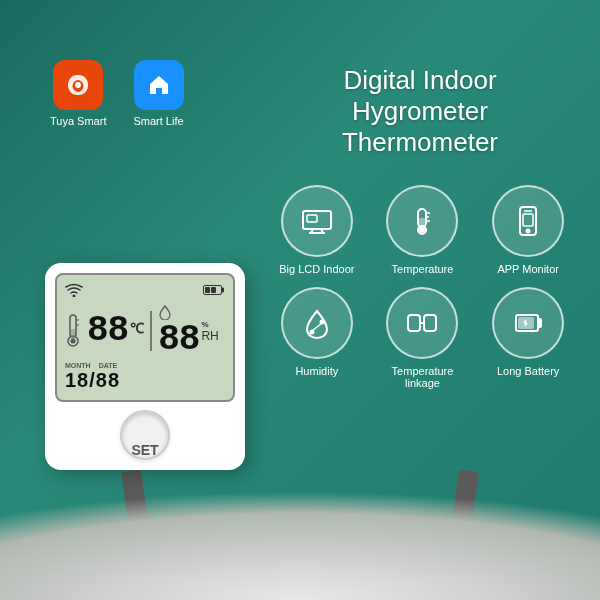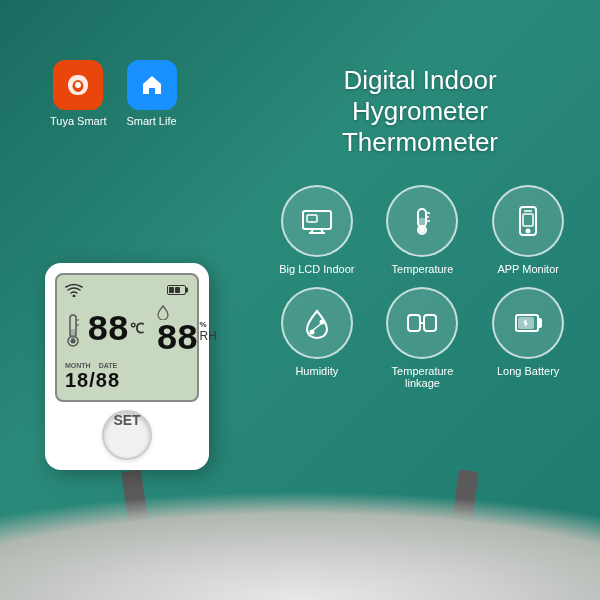--- a/index.html
+++ b/index.html
@@ -50,21 +50,21 @@
       transform: rotate(8deg);
       border-radius: 4px;
     }
 
     
     .app-icons {
       position: absolute;
       top: 60px;
       left: 50px;
       display: flex;
-      gap: 20px;
+      gap: 27px;
       align-items: flex-start;
     }
 
     .app-icon-container {
       display: flex;
       flex-direction: column;
       align-items: center;
       gap: 5px;
     }
 
@@ -146,21 +146,21 @@
       font-size: 11px;
       text-align: center;
       font-weight: 500;
     }
 
     
     .device {
       position: absolute;
       bottom: 130px;
       left: 45px;
-      width: 164px;
+      width: 200px;
     }
 
     .device-body {
       background: white;
       border-radius: 16px;
       padding: 10px;
       box-shadow: 4px 4px 20px rgba(0,0,0,0.3);
     }
 
     .device-screen {
@@ -253,21 +253,21 @@
       letter-spacing: 1px;
     }
 
     .device-button {
       width: 50px;
       height: 50px;
       border-radius: 50%;
       background: #f0f0f0;
       border: 2px solid #ccc;
       display: flex;
-      align-items: flex-start;
+      align-items: flex-end;
       justify-content: center;
       margin: 8px auto 0;
       font-size: 14px;
       font-weight: 700;
       color: #555;
       box-shadow: inset 0 2px 4px rgba(0,0,0,0.2), 0 2px 4px rgba(0,0,0,0.1);
     }
 
     
     .feature-icon {

